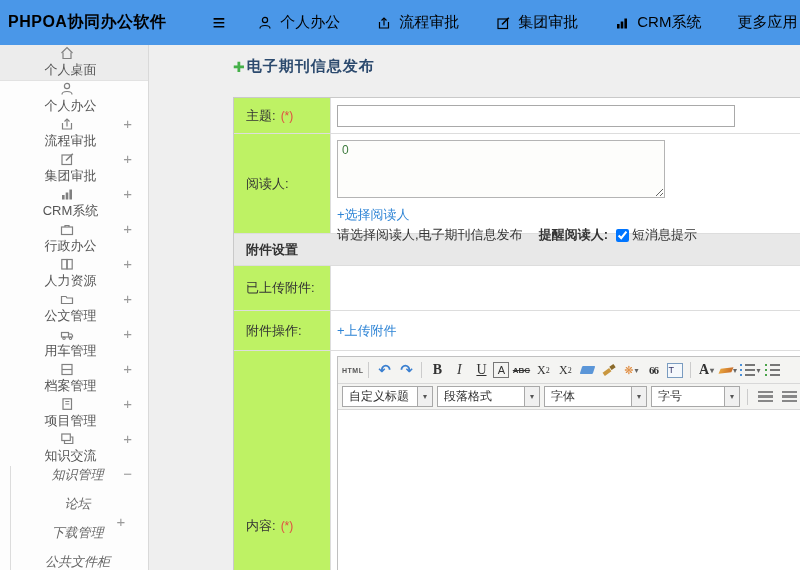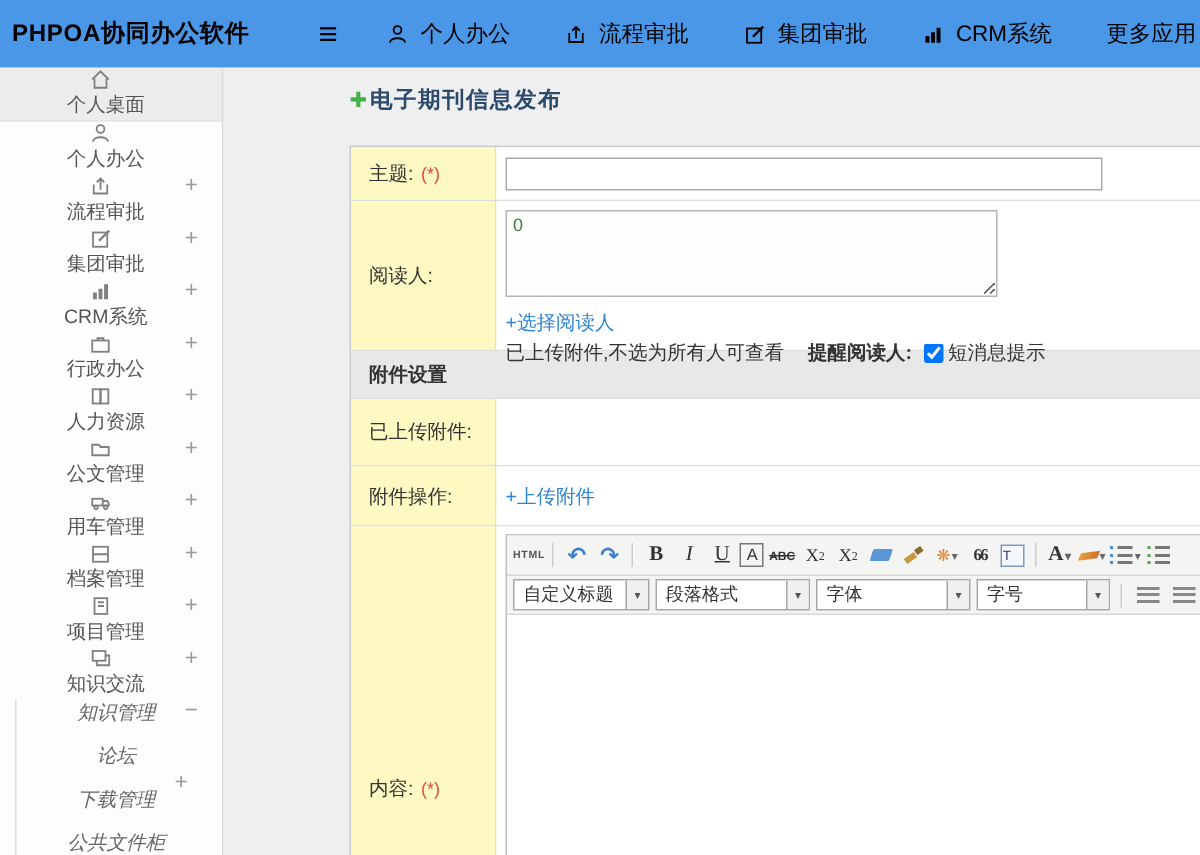--- a/index.html
+++ b/index.html
@@ -29,21 +29,21 @@
   .side-sub .expand{margin-right:7px;}
   
   .main{position:absolute;left:149px;top:45px;width:651px;height:525px;background:#efefef;}
   .page-title{position:absolute;left:84px;top:12px;display:flex;align-items:center;gap:2px;}
   .plus-ico{color:#45b049;font-size:14px;font-weight:bold;}
   .page-title-text{color:#2c4a6e;font-size:15px;font-weight:bold;letter-spacing:1px;}
   
   .form-table{position:absolute;left:84px;top:52px;width:600px;background:#fff;
     border:1px solid #c9c9c9;}
   .frow{display:flex;border-bottom:1px solid #ddd;align-items:stretch;}
-  .fcell-label{width:97px;flex:none;background:#fef9c3;border-right:1px solid #ddd;
+  .fcell-label{width:97px;flex:none;background:#bef264;border-right:1px solid #ddd;
     display:flex;align-items:center;padding-left:12px;font-size:13px;color:#333;box-sizing:border-box;}
   .fcell-content{flex:1;background:#fff;min-width:0;}
   .req{color:#e14d43;margin-left:5px;font-size:12px;}
   .row-subject{height:35px;}
   .row-subject .fcell-content{display:flex;align-items:center;}
   .subject-input{margin-left:6px;width:388px;height:20px;border:1px solid #a9a9a9;outline:none;
     font-size:13px;padding:0 4px;}
   .row-readers{height:99px;}
   .row-readers .fcell-content{padding:6px 0 0 6px;}
   .readers-textarea{width:318px;height:52px;border:1px solid #b4b4b4;background:#fdfdfb;
@@ -298,21 +298,21 @@
     <div class="frow row-readers">
       <div class="fcell-label">
         <span>阅读人:</span>
       </div>
       <div class="fcell-content">
         <textarea class="readers-textarea" style="">0</textarea>
         <div class="select-readers">
           <a class="link">+选择阅读人</a>
         </div>
         <div class="hint-line">
-          <span>已上传附件,不选为所有人可查看</span>
+          <span>请选择阅读人,电子期刊信息发布</span>
           <span class="remind-label">提醒阅读人:</span>
           <input type="checkbox" checked="" style="">
           <span>短消息提示</span>
         </div>
       </div>
     </div>
 
     <div class="frow row-section">
       <span>附件设置</span>
     </div>

